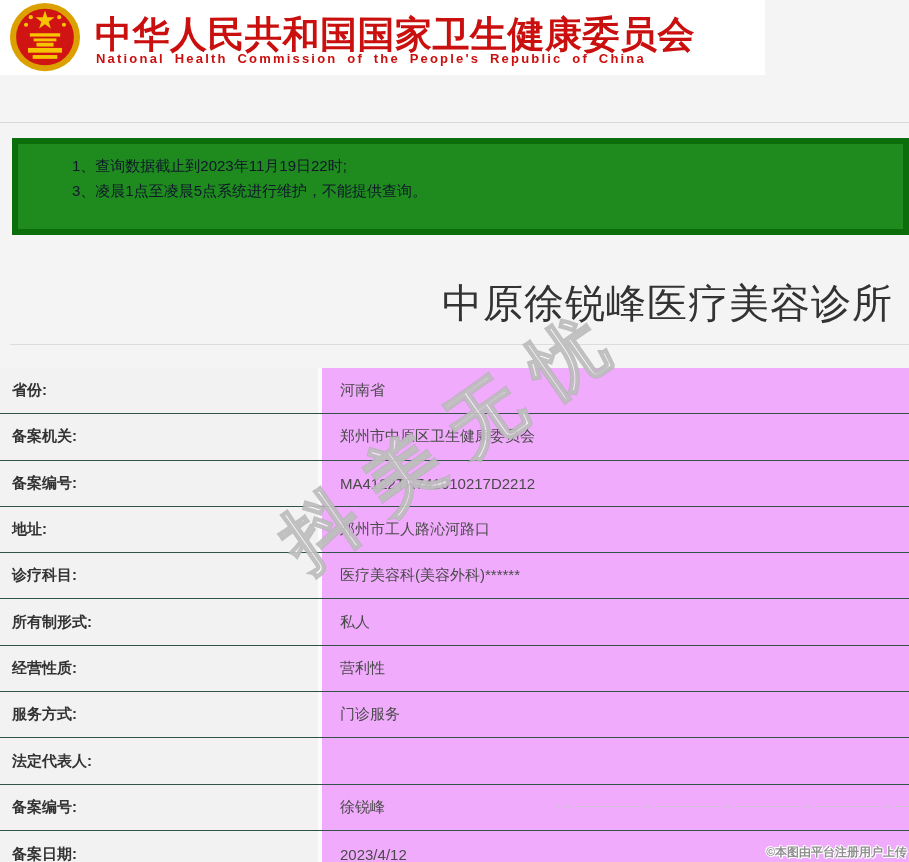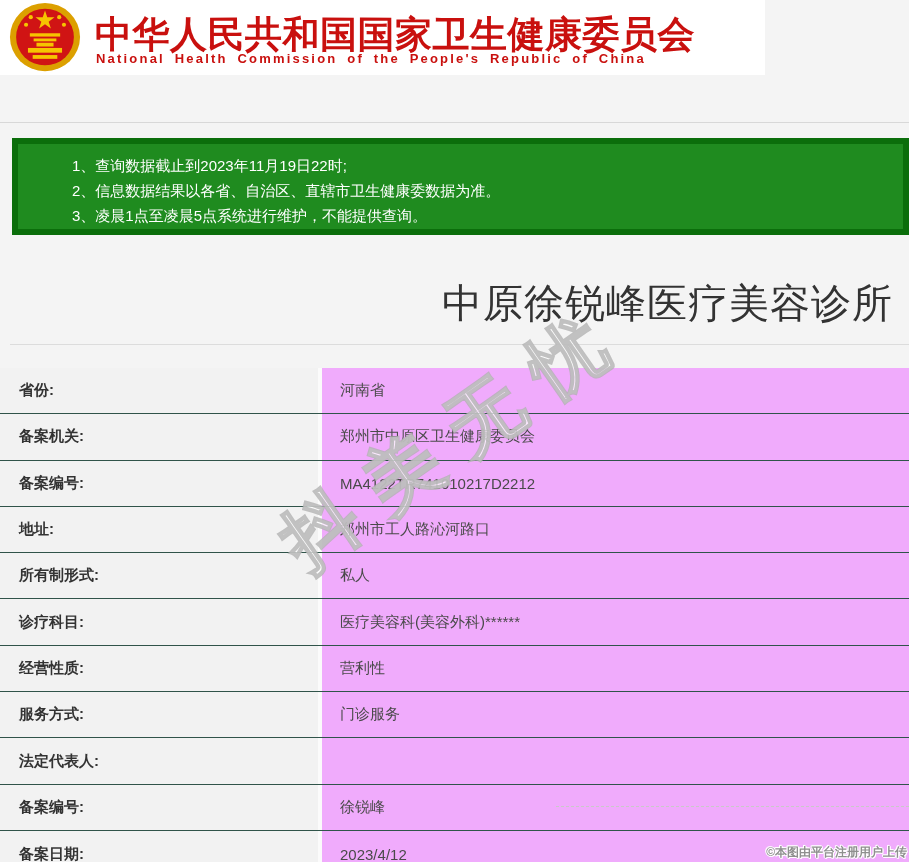--- a/index.html
+++ b/index.html
@@ -10,42 +10,42 @@
   .header-card{position:absolute;left:0;top:0;width:765px;height:75px;background:#ffffff;}
   .emblem{position:absolute;left:6px;top:2px;width:78px;height:72px;}
   .hdr-cn{position:absolute;left:95px;top:10px;font-size:37px;font-weight:700;color:#c9100e;
           letter-spacing:0.5px;white-space:nowrap;}
   .hdr-en{position:absolute;left:96px;top:51px;font-size:13px;font-weight:700;color:#c9100e;
           letter-spacing:2.2px;word-spacing:4px;white-space:nowrap;}
   .hdr-divider{position:absolute;left:0;top:122px;width:909px;height:1px;background:#d8d8d8;}
 
   
   .notice{position:absolute;left:12px;top:138px;right:0;height:97px;box-sizing:border-box;
-          background:#1f8b1f;border:6px solid #0b6e0b;color:#ffffff;
+          background:#1f8b1f;border:6px solid #0b6e0b;color:#0f172a;
           padding:9px 12px 0 54px;font-size:15px;line-height:25px;}
   .notice div{white-space:nowrap;}
 
   
   .result-title{position:absolute;top:276px;right:16px;font-size:40px;color:#333333;
                 letter-spacing:1px;white-space:nowrap;}
 
   .table-topline{position:absolute;left:10px;right:0;top:344px;height:1px;background:#dcdcdc;}
 
   
   .wm{position:absolute;left:245px;top:397px;width:420px;height:80px;line-height:80px;
       text-align:center;font-size:74px;font-weight:700;letter-spacing:26px;white-space:nowrap;
       color:rgba(255,255,255,0.72);-webkit-text-stroke:2px rgba(178,178,178,0.8);
       transform:rotate(-35deg);z-index:5;pointer-events:none;}
 
   
   .table{position:absolute;left:0;top:368px;right:0;bottom:0;overflow:hidden;z-index:2;}
   .row{display:flex;height:46.3px;box-sizing:border-box;border-bottom:1px solid #30544a;}
   .row:last-child{border-bottom:none;}
   .cl{width:322px;box-sizing:border-box;background:#f2f2f2;border-right:4px solid #fbfbfb;
-      padding-left:19px;font-size:15px;font-weight:700;color:#333333;
+      padding-left:12px;font-size:15px;font-weight:700;color:#333333;
       display:flex;align-items:center;}
   .cv{flex:1;background:#f0abfc;padding-left:18px;font-size:15px;color:#4a4a4a;
       display:flex;align-items:center;}
 
   .dash{position:absolute;left:556px;right:0;top:806px;border-top:1px dashed #c9c9c9;z-index:3;}
 
   .copyright{position:absolute;right:2px;top:844px;font-size:12px;font-weight:700;color:#8f8f8f;
              z-index:6;white-space:nowrap;
              text-shadow:1px 0 #fff,-1px 0 #fff,0 1px #fff,0 -1px #fff,1px 1px #fff,-1px -1px #fff;}
 </style>
@@ -71,21 +71,20 @@
       <path d="M18 62 Q40 72 62 62 L58 68 Q40 76 22 68 Z" fill="#dca000"></path>
     </svg>
     <div class="hdr-cn">中华人民共和国国家卫生健康委员会</div>
     <div class="hdr-en">National Health Commission of the People's Republic of China</div>
   </div>
 
   <div class="hdr-divider"></div>
 
   <div class="notice">
     <div>1、查询数据截止到2023年11月19日22时;</div>
-    <div>2、信息数据结果以各省、自治区、直辖市卫生健康委数据为准。</div>
     <div>3、凌晨1点至凌晨5点系统进行维护，不能提供查询。</div>
   </div>
 
   <div class="result-title">中原徐锐峰医疗美容诊所</div>
 
   <div class="table-topline"></div>
 
   <div class="wm">抖美无忧</div>
 
   <div class="table">
@@ -99,26 +98,26 @@
     </div>
     <div class="row">
       <div class="cl">备案编号:</div>
       <div class="cv">MA4122TR741010217D2212</div>
     </div>
     <div class="row">
       <div class="cl">地址:</div>
       <div class="cv">郑州市工人路沁河路口</div>
     </div>
     <div class="row">
+      <div class="cl">诊疗科目:</div>
+      <div class="cv">医疗美容科(美容外科)******</div>
+    </div>
+    <div class="row">
       <div class="cl">所有制形式:</div>
       <div class="cv">私人</div>
-    </div>
-    <div class="row">
-      <div class="cl">诊疗科目:</div>
-      <div class="cv">医疗美容科(美容外科)******</div>
     </div>
     <div class="row">
       <div class="cl">经营性质:</div>
       <div class="cv">营利性</div>
     </div>
     <div class="row">
       <div class="cl">服务方式:</div>
       <div class="cv">门诊服务</div>
     </div>
     <div class="row">

